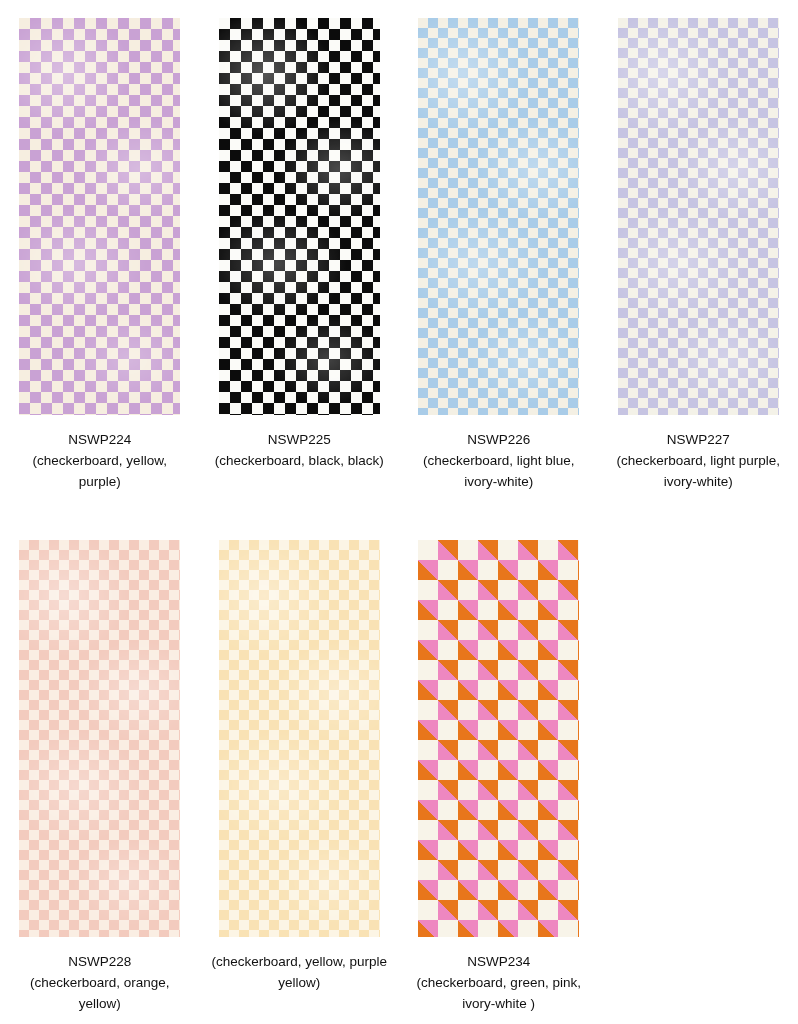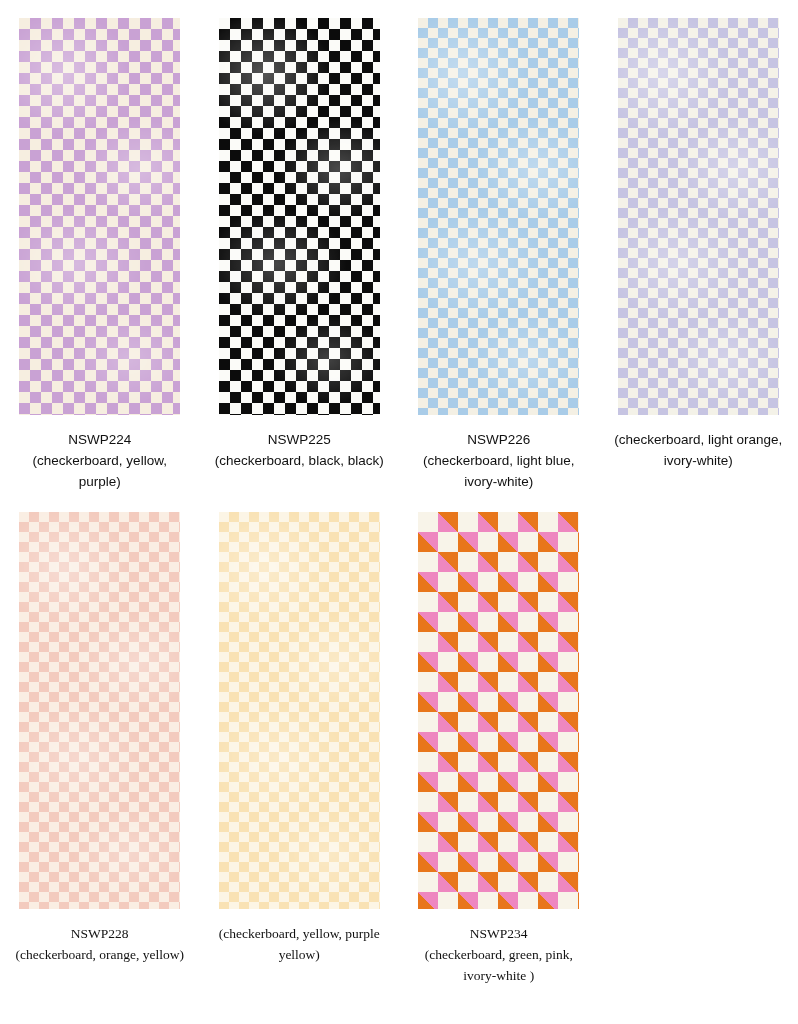--- a/index.html
+++ b/index.html
@@ -22,21 +22,21 @@
     background: #ffffff;
   }
 
   .grid-row {
     position: absolute;
     left: 0;
     width: 798px;
     display: flex;
   }
   #row-1 { top: 18px; }
-  #row-2 { top: 512px; font-family: Liberation Serif, serif; }
+  #row-2 { top: 540px; }
 
   .swatch-cell {
     width: 199.5px;
     display: flex;
     flex-direction: column;
     align-items: center;
   }
 
   .swatch {
     width: 161px;
@@ -103,21 +103,22 @@
       <div class="swatch" id="sw-2" style="background-color: rgb(244, 240, 228); background-image: linear-gradient(45deg, rgb(169, 204, 232) 25%, transparent 25%, transparent 75%, rgb(169, 204, 232) 75%), linear-gradient(45deg, rgb(169, 204, 232) 25%, transparent 25%, transparent 75%, rgb(169, 204, 232) 75%); background-size: 20px 20px, 20px 20px; background-position: 0px 0px, 10px 10px;"></div>
       <div class="caption">
         <span class="code">NSWP226</span>
         <span class="desc">(checkerboard,  light blue,  ivory-white)</span>
       </div>
     </div>
 
     <div class="swatch-cell">
       <div class="swatch" id="sw-3" style="background-color: rgb(244, 242, 232); background-image: linear-gradient(45deg, rgb(198, 196, 226) 25%, transparent 25%, transparent 75%, rgb(198, 196, 226) 75%), linear-gradient(45deg, rgb(198, 196, 226) 25%, transparent 25%, transparent 75%, rgb(198, 196, 226) 75%); background-size: 20px 20px, 20px 20px; background-position: 0px 0px, 10px 10px;"></div>
       <div class="caption">
-        <span class="desc">(checkerboard,  light orange,  ivory-white)</span>
+        <span class="code">NSWP227</span>
+        <span class="desc">(checkerboard,  light purple,  ivory-white)</span>
       </div>
     </div>
 
   </div>
 
   <div class="grid-row" id="row-2">
 
     <div class="swatch-cell">
       <div class="swatch" id="sw-4" style="background-color: rgb(250, 238, 227); background-image: linear-gradient(45deg, rgb(243, 203, 190) 25%, transparent 25%, transparent 75%, rgb(243, 203, 190) 75%), linear-gradient(45deg, rgb(243, 203, 190) 25%, transparent 25%, transparent 75%, rgb(243, 203, 190) 75%); background-size: 20px 20px, 20px 20px; background-position: 0px 0px, 10px 10px;"></div>
       <div class="caption">

